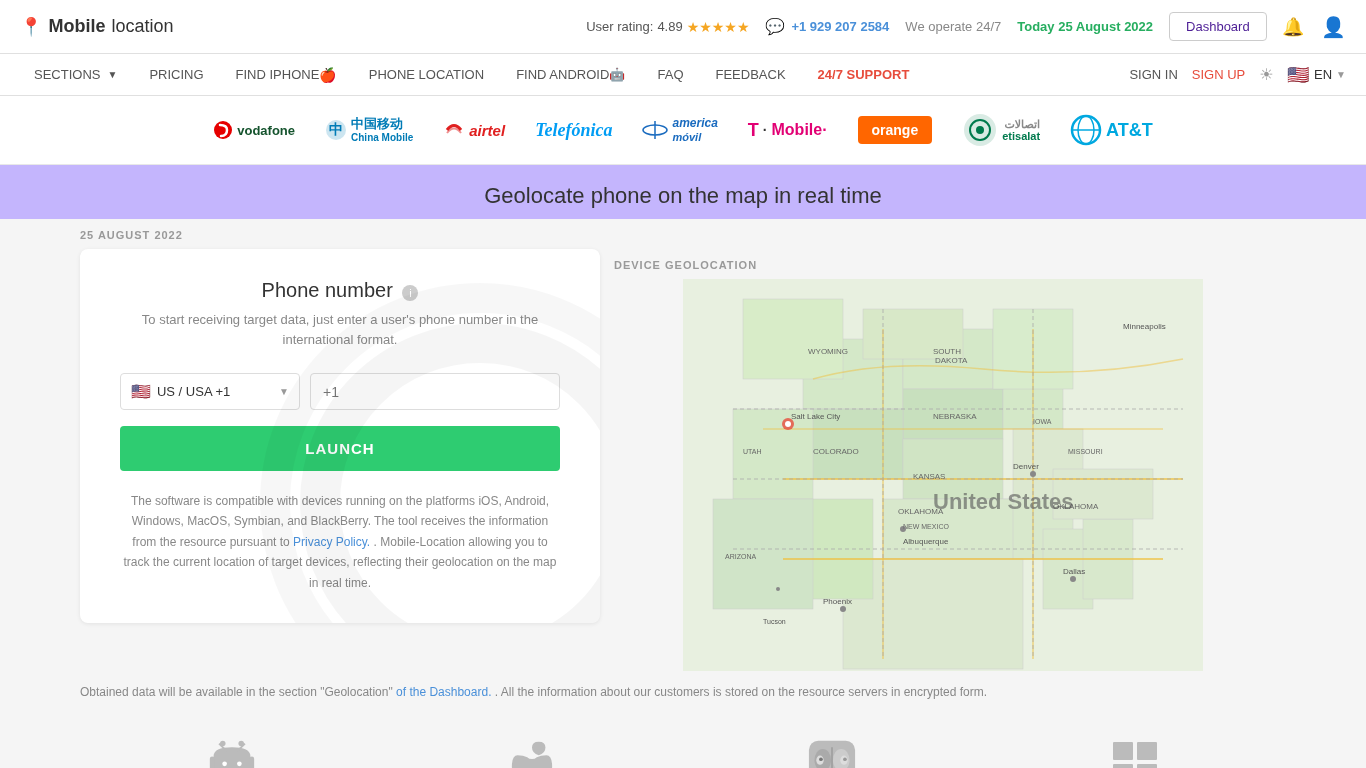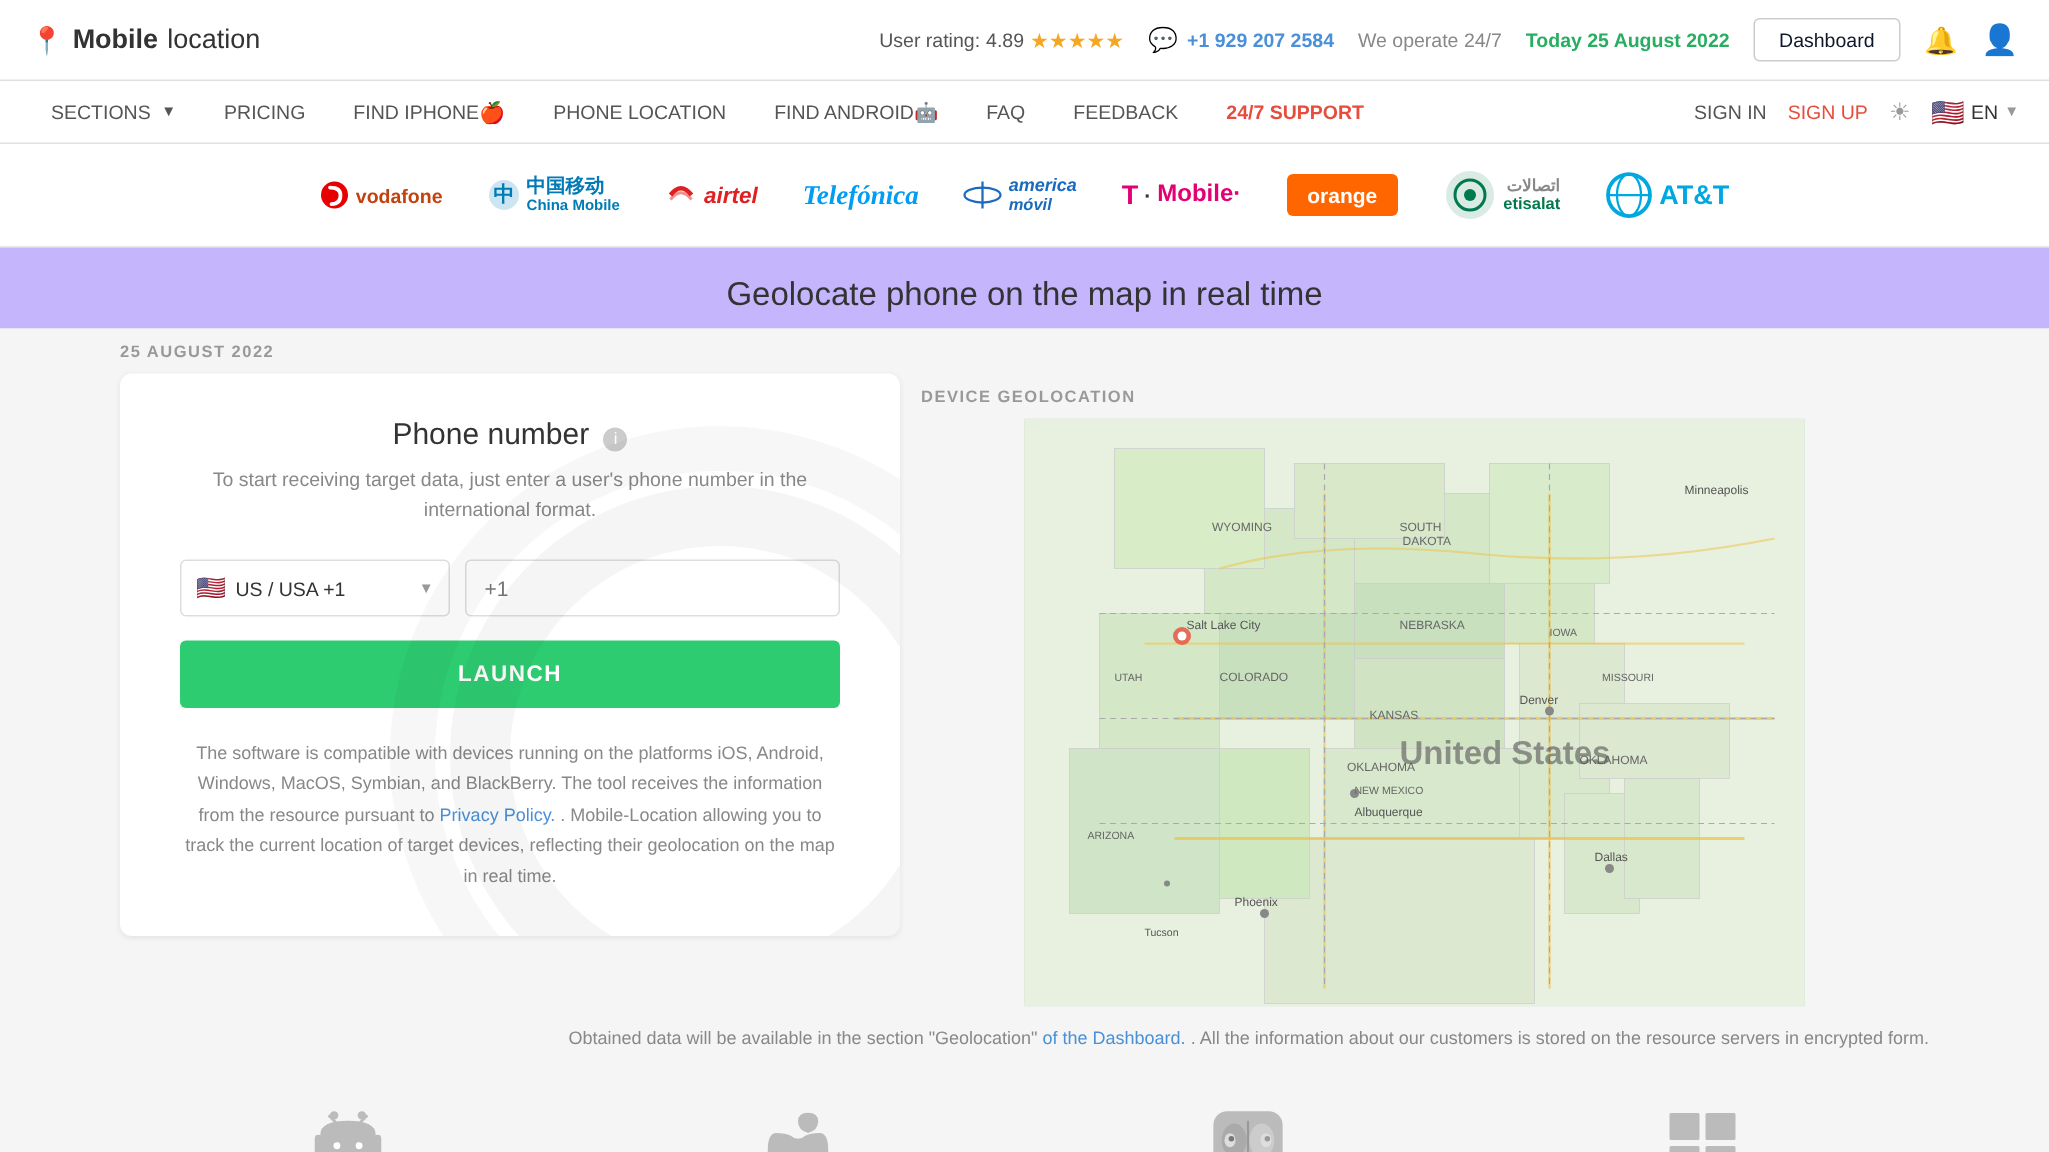--- a/index.html
+++ b/index.html
@@ -60,21 +60,21 @@
     .phone-icon { color: #4a90d9; font-size: 16px; }
     .operates-text { font-size: 13px; color: #888; }
     .date-text { font-size: 13px; color: #27ae60; font-weight: bold; }
     .dashboard-btn {
       background: #fff;
       border: 1px solid #ccc;
       padding: 6px 16px;
       border-radius: 4px;
       cursor: pointer;
       font-size: 13px;
-      color: #0f172a;
+      color: #4c1d95;
     }
     .bell-icon { font-size: 18px; color: #999; cursor: pointer; }
     .user-icon { font-size: 20px; color: #999; cursor: pointer; }
 
     
     .nav-bar {
       background: #fff;
       border-bottom: 1px solid #e0e0e0;
       display: flex;
       align-items: center;
@@ -120,21 +120,21 @@
       overflow: hidden;
     }
     .brand-logo {
       display: flex;
       align-items: center;
       gap: 4px;
       font-size: 13px;
       font-weight: bold;
       white-space: nowrap;
     }
-    .brand-vodafone { color: #c2410c; }
+    .brand-vodafone { color: #14532d; }
     .brand-chinamobile { color: #007bb6; }
     .brand-airtel { color: #e02020; }
     .brand-telefonica { color: #019df4; font-style: italic; font-size: 16px; }
     .brand-america { color: #1a6bbf; font-size: 12px; }
     .brand-tmobile { color: #e20074; }
     .brand-etisalat { color: #007a4d; }
     .brand-att { color: #00a8e0; font-size: 16px; font-weight: bold; }
 
     
     .headline {
@@ -290,21 +290,21 @@
     .map-container {
       width: 100%;
       height: 392px;
       border-radius: 0 8px 8px 0;
       overflow: hidden;
       position: relative;
     }
 
     
     .bottom-text {
-      text-align: right;
+      text-align: left;
       font-size: 12px;
       color: #888;
       padding: 12px 80px;
       background: #f5f5f5;
       line-height: 1.6;
     }
     .bottom-link { color: #4a90d9; text-decoration: none; }
 
     
     .platform-icons {

